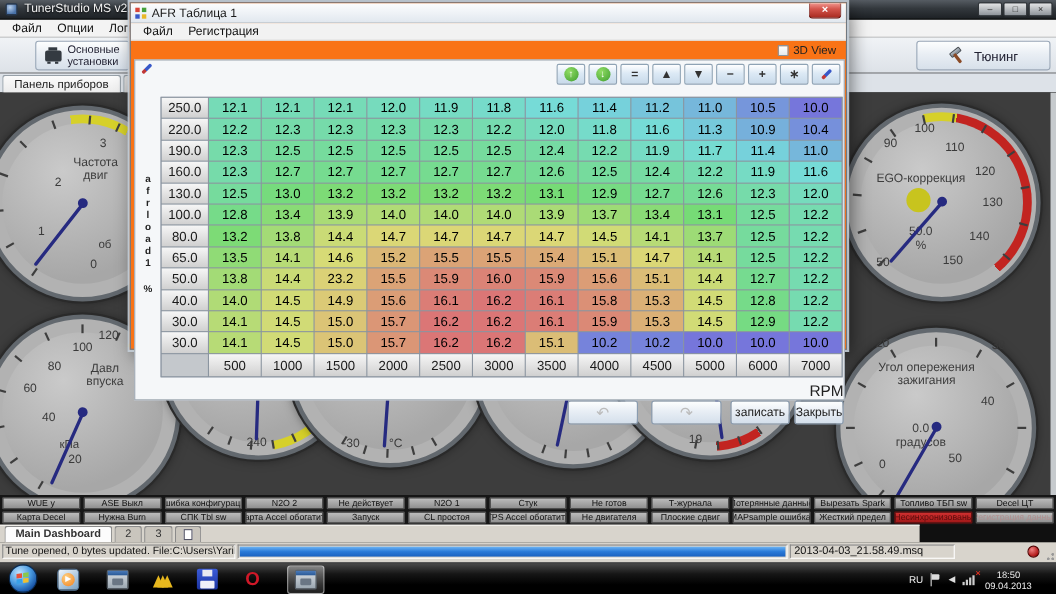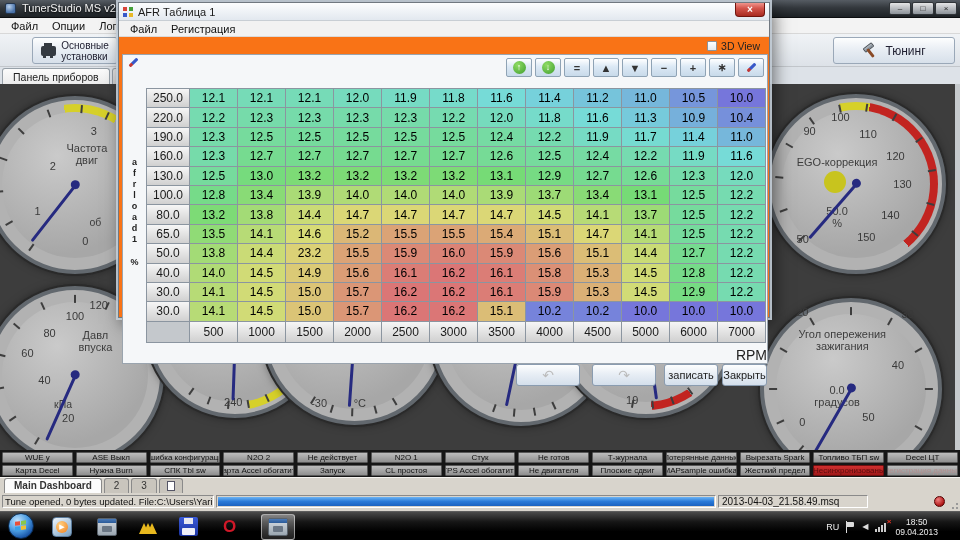--- a/index.html
+++ b/index.html
@@ -107,21 +107,21 @@
   
   #indicators{position:absolute;left:0;top:450px;width:960px;height:27px;background:#161616;
     display:grid;grid-template-columns:repeat(13,1fr);grid-template-rows:11px 11px;gap:2px 3px;padding:2px;}
   .ind{background:linear-gradient(#bdbdbd,#8f8f8f);border:1px solid #585858;border-radius:1px;
     font-size:8px;line-height:8px;color:#101010;text-align:center;white-space:nowrap;overflow:hidden;
     display:flex;align-items:center;justify-content:center;}
   .ind.alert{background:linear-gradient(#d03030,#a01818);color:#5c0c0c;border-color:#701010;}
   .ind.off{color:#b09090;}
 
   
-  #dashtabs{position:absolute;left:0;top:477px;width:960px;height:16px;background:#d8d4cc;
+  #dashtabs{position:absolute;left:0;top:477px;width:836px;height:16px;background:#d8d4cc;
     border-top:1px solid #f6f4f0;padding-left:4px;display:flex;align-items:flex-end;gap:2px;}
   .dtab{height:15px;line-height:14px;padding:0 9px;font-size:10px;color:#333;
     background:#c9c5bd;border:1px solid #8a8a8a;border-bottom:none;border-radius:3px 3px 0 0;}
   .dtab.active{background:#fcfcfc;font-weight:bold;}
   .dtab.icontab{display:flex;align-items:center;padding:0 7px;}
   .pageico{width:8px;height:10px;background:#fff;border:1px solid #556;}
   #statusbar{position:absolute;left:0;top:493px;width:960px;height:18px;background:#d8d4cc;}
   .sfield{position:absolute;border:1px solid;border-color:#8a8a8a #ffffff #ffffff #8a8a8a;background:#d8d4cc;color:#111;}
   .smsg{left:2px;top:2px;width:212px;height:13px;font-size:9.5px;line-height:12px;padding:0 2px;white-space:nowrap;overflow:hidden;}
   .sbar{left:216px;top:2px;width:500px;height:13px;padding:1px;}

